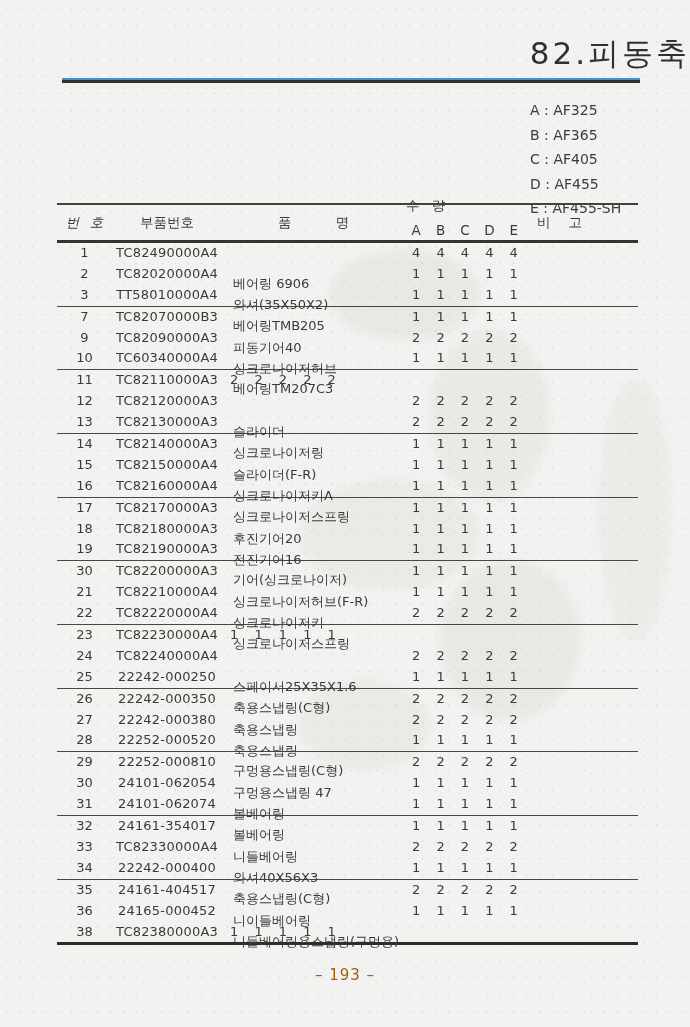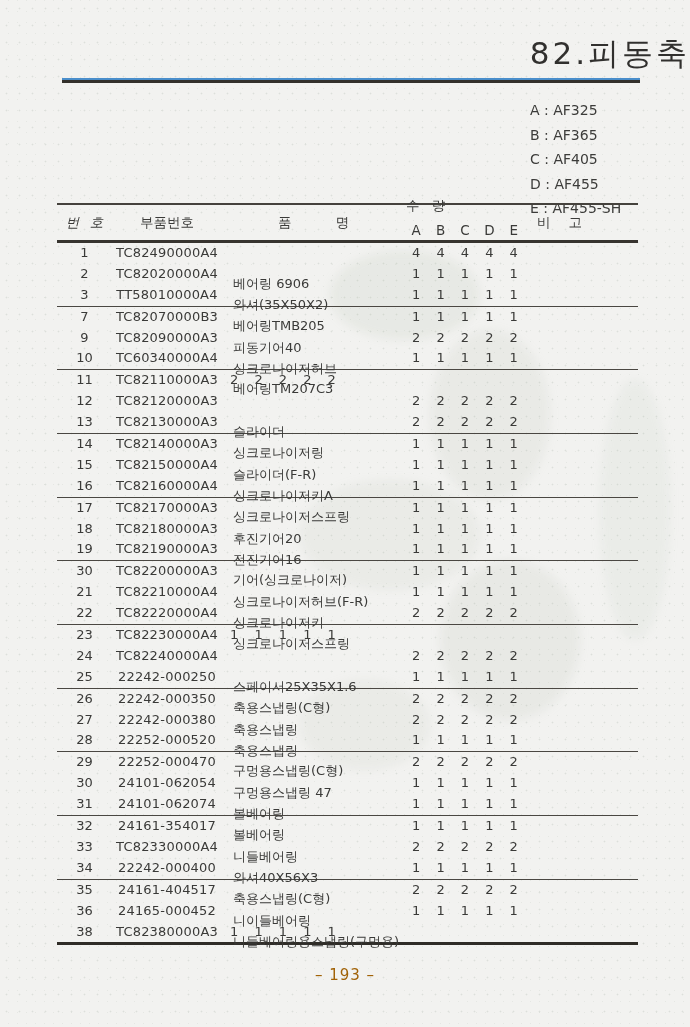--- a/index.html
+++ b/index.html
@@ -454,21 +454,21 @@
               <span class="qty-cell">1</span>
               <span class="qty-cell">1</span>
               <span class="qty-cell">1</span>
             </div>
     <div class="cell cell-rem"></div>
   </div>
         </div>
         <div class="group">
           <div class="row">
     <div class="cell cell-no">29</div>
-    <div class="cell cell-part">22252-000470</div>
+    <div class="cell cell-part">22252-000810</div>
     <div class="cell cell-name">구멍용스냅링 47</div>
     <div class="cell cell-qty-group">
               <span class="qty-cell">2</span>
               <span class="qty-cell">2</span>
               <span class="qty-cell">2</span>
               <span class="qty-cell">2</span>
               <span class="qty-cell">2</span>
             </div>
     <div class="cell cell-rem"></div>
   </div>

